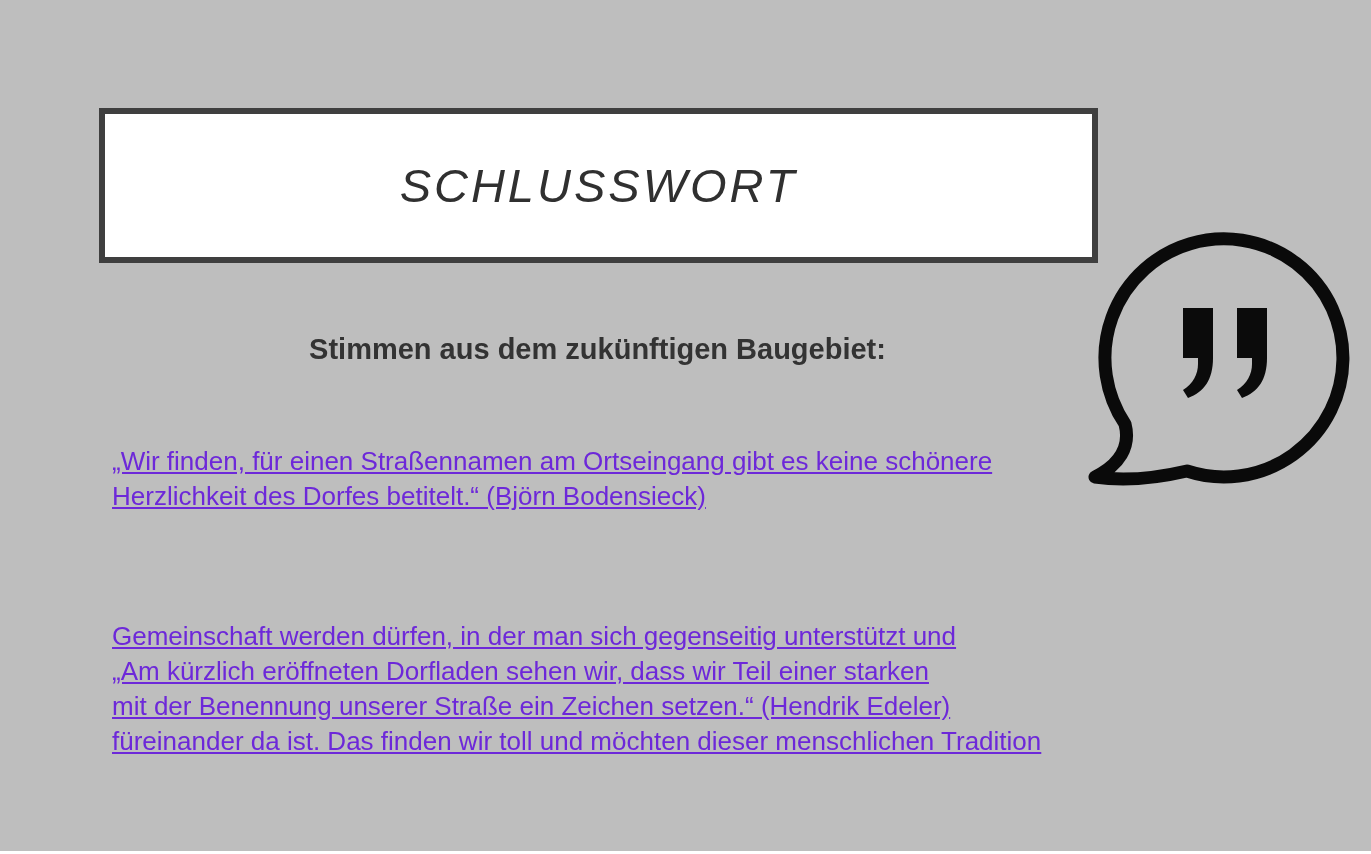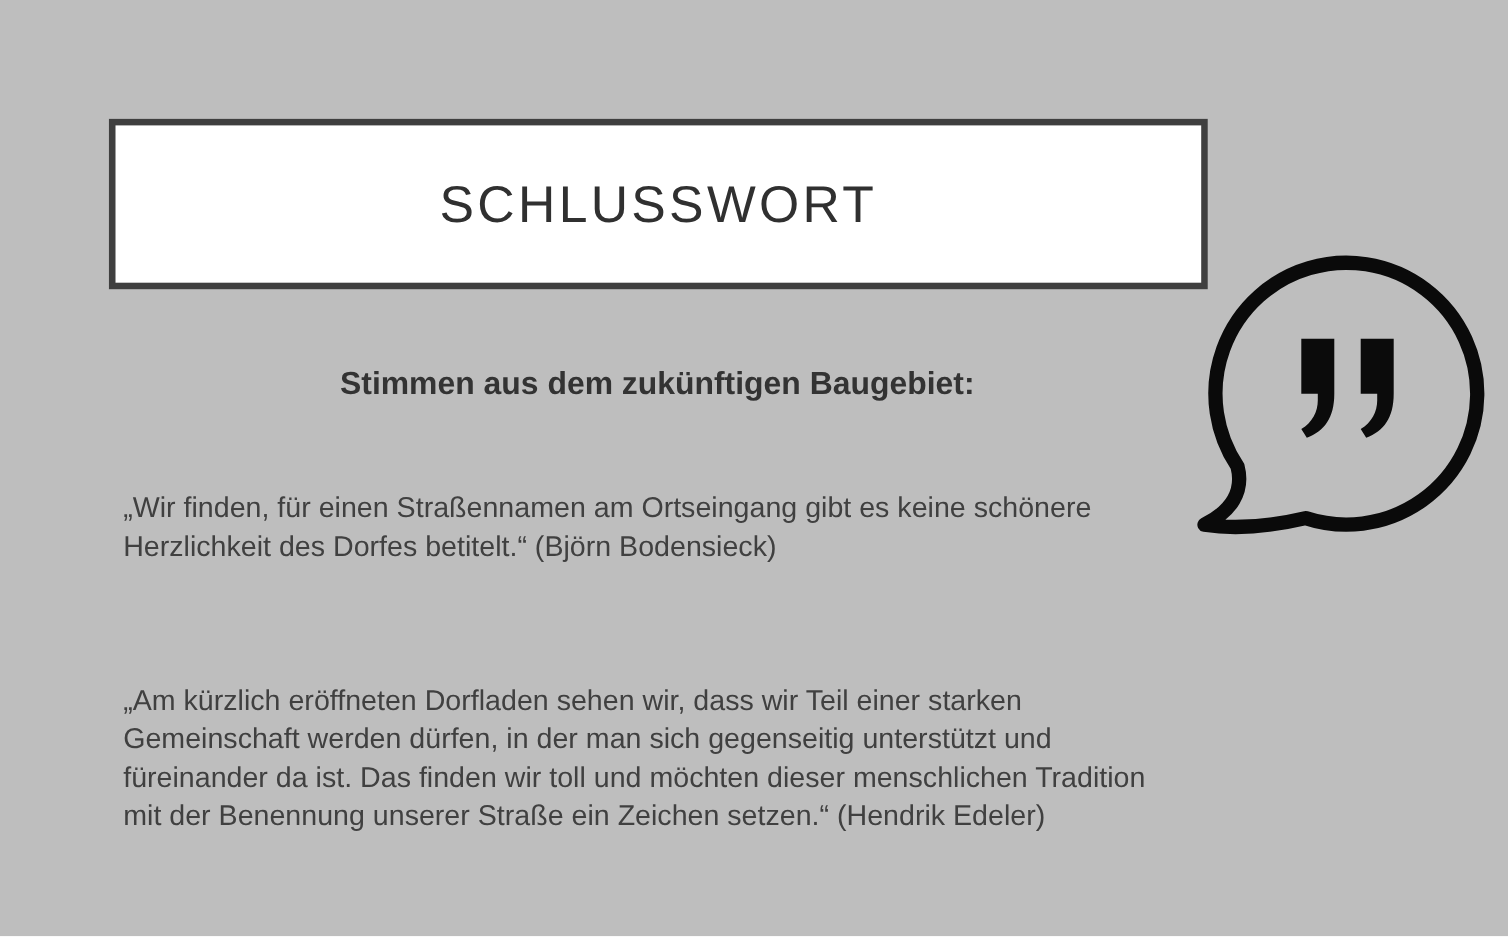--- a/index.html
+++ b/index.html
@@ -26,38 +26,40 @@
     display: flex;
     align-items: center;
     justify-content: center;
   }
   .title-text {
     font-size: 47px;
     letter-spacing: 3px;
     color: #303030;
     font-weight: 400;
     white-space: nowrap;
+    font-style: italic;
   }
   .subtitle {
     position: absolute;
     left: 115px;
     top: 333px;
     width: 965px;
     text-align: center;
     font-size: 29px;
     color: #333333;
     white-space: nowrap;
     font-weight: bold;
   }
   .quote {
     position: absolute;
     left: 112px;
     font-size: 26px;
-    color: #404040;
+    color: #6d28d9;
     line-height: 35px;
+    text-decoration: underline;
   }
   .quote-1 { top: 444px; }
   .quote-2 { top: 619px; }
   .quote-line { white-space: nowrap; }
   .bubble-icon {
     position: absolute;
     left: 1085px;
     top: 225px;
     width: 280px;
     height: 270px;
@@ -81,24 +83,24 @@
   </div>
 
   <div class="subtitle">Stimmen aus dem zukünftigen Baugebiet:</div>
 
   <div class="quote quote-1">
     <div class="quote-line">„Wir finden, für einen Straßennamen am Ortseingang gibt es keine schönere</div>
     <div class="quote-line">Herzlichkeit des Dorfes betitelt.“ (Björn Bodensieck)</div>
   </div>
 
   <div class="quote quote-2">
+    <div class="quote-line">Gemeinschaft werden dürfen, in der man sich gegenseitig unterstützt und</div>
     <div class="quote-line">„Am kürzlich eröffneten Dorfladen sehen wir, dass wir Teil einer starken</div>
-    <div class="quote-line">Gemeinschaft werden dürfen, in der man sich gegenseitig unterstützt und</div>
+    <div class="quote-line">mit der Benennung unserer Straße ein Zeichen setzen.“ (Hendrik Edeler)</div>
     <div class="quote-line">füreinander da ist. Das finden wir toll und möchten dieser menschlichen Tradition</div>
-    <div class="quote-line">mit der Benennung unserer Straße ein Zeichen setzen.“ (Hendrik Edeler)</div>
   </div>
 
   <svg class="bubble-icon" viewBox="0 0 280 270" xmlns="http://www.w3.org/2000/svg">
 
     <path d="M 102 246 A 119 119 0 1 0 40 199 C 46 222 34 240 10 252 C 42 257 72 253 102 246 Z" fill="#bebebe" stroke="#0a0a0a" stroke-width="13" stroke-linejoin="round"></path>
 
     <path d="M 0 0 H 30 V 50 C 30 72 21 84 5 90 L 0 82 C 10 76 15 66 15 56 V 50 H 0 Z" transform="translate(98,83)" fill="#0b0b0b"></path>
     <path d="M 0 0 H 30 V 50 C 30 72 21 84 5 90 L 0 82 C 10 76 15 66 15 56 V 50 H 0 Z" transform="translate(152,83)" fill="#0b0b0b"></path>
   </svg>
 

